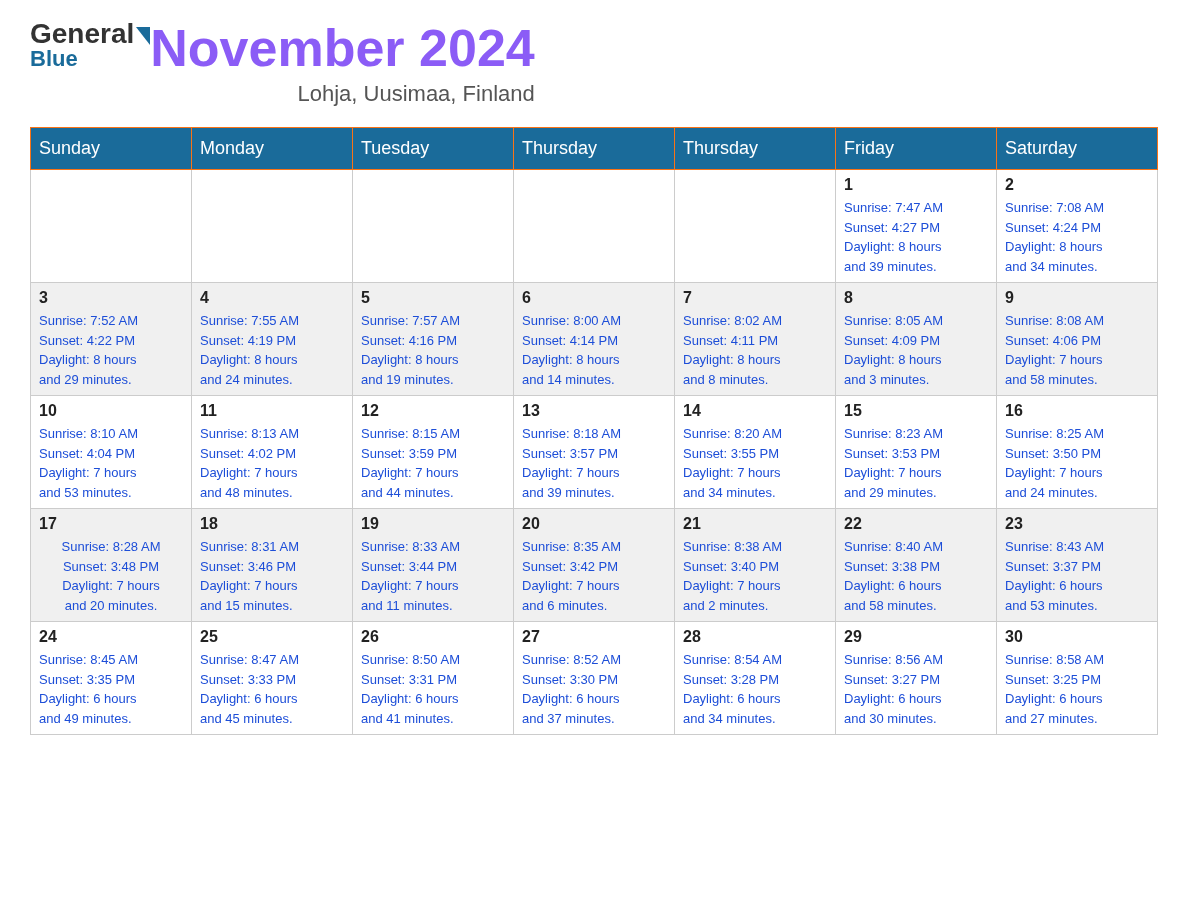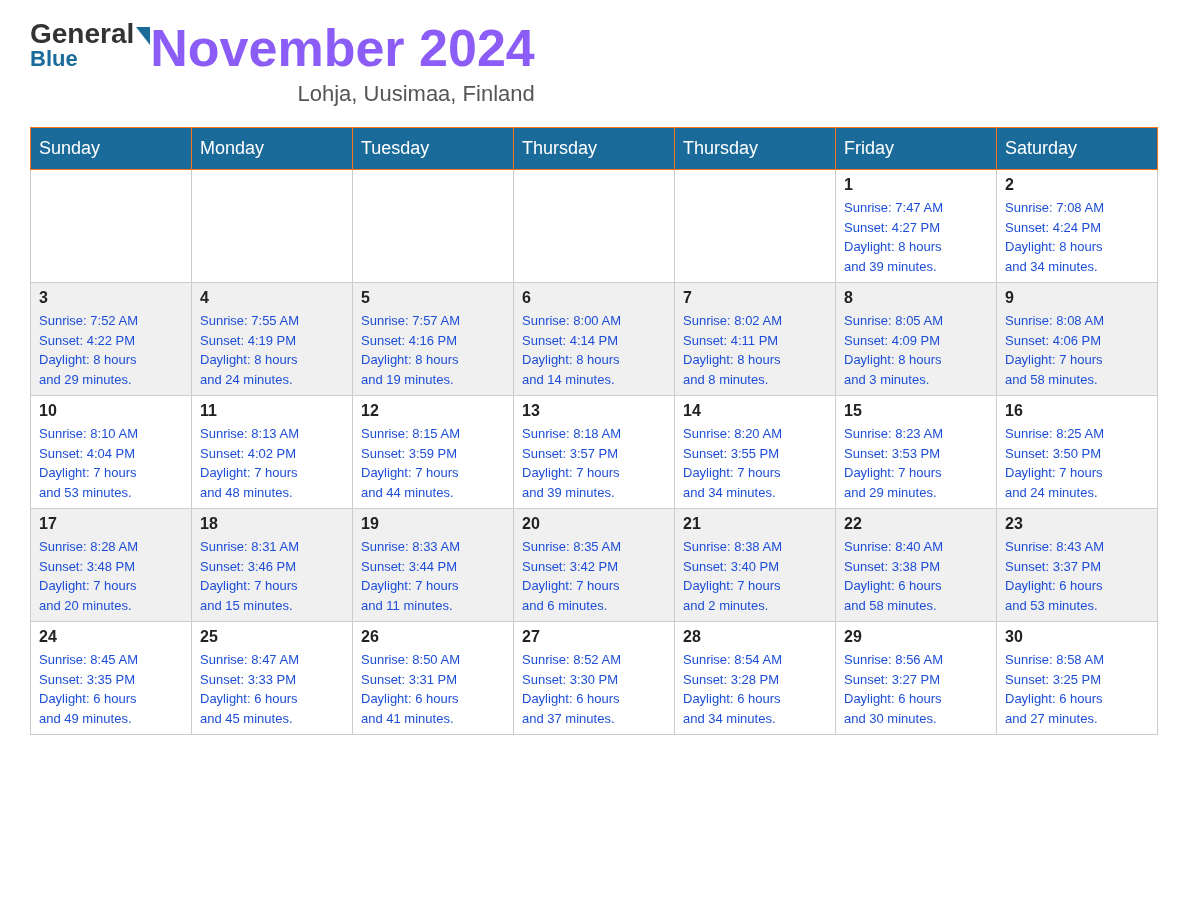--- a/index.html
+++ b/index.html
@@ -251,21 +251,21 @@
           <span class="day-num">16</span>
           <div class="day-info" style="white-space: pre-line;">Sunrise: 8:25 AM
 Sunset: 3:50 PM
 Daylight: 7 hours
 and 24 minutes.</div>
         </td>
       </tr>
       <tr>
         <td>
           <span class="day-num">17</span>
-          <div class="day-info" style="white-space: pre-line;">Sunrise: 8:28 AM
+          <div class="day-info" style="white-space: pre-line; text-align: center;">Sunrise: 8:28 AM
 Sunset: 3:48 PM
 Daylight: 7 hours
 and 20 minutes.</div>
         </td>
         <td>
           <span class="day-num">18</span>
           <div class="day-info" style="white-space: pre-line;">Sunrise: 8:31 AM
 Sunset: 3:46 PM
 Daylight: 7 hours
 and 15 minutes.</div>

